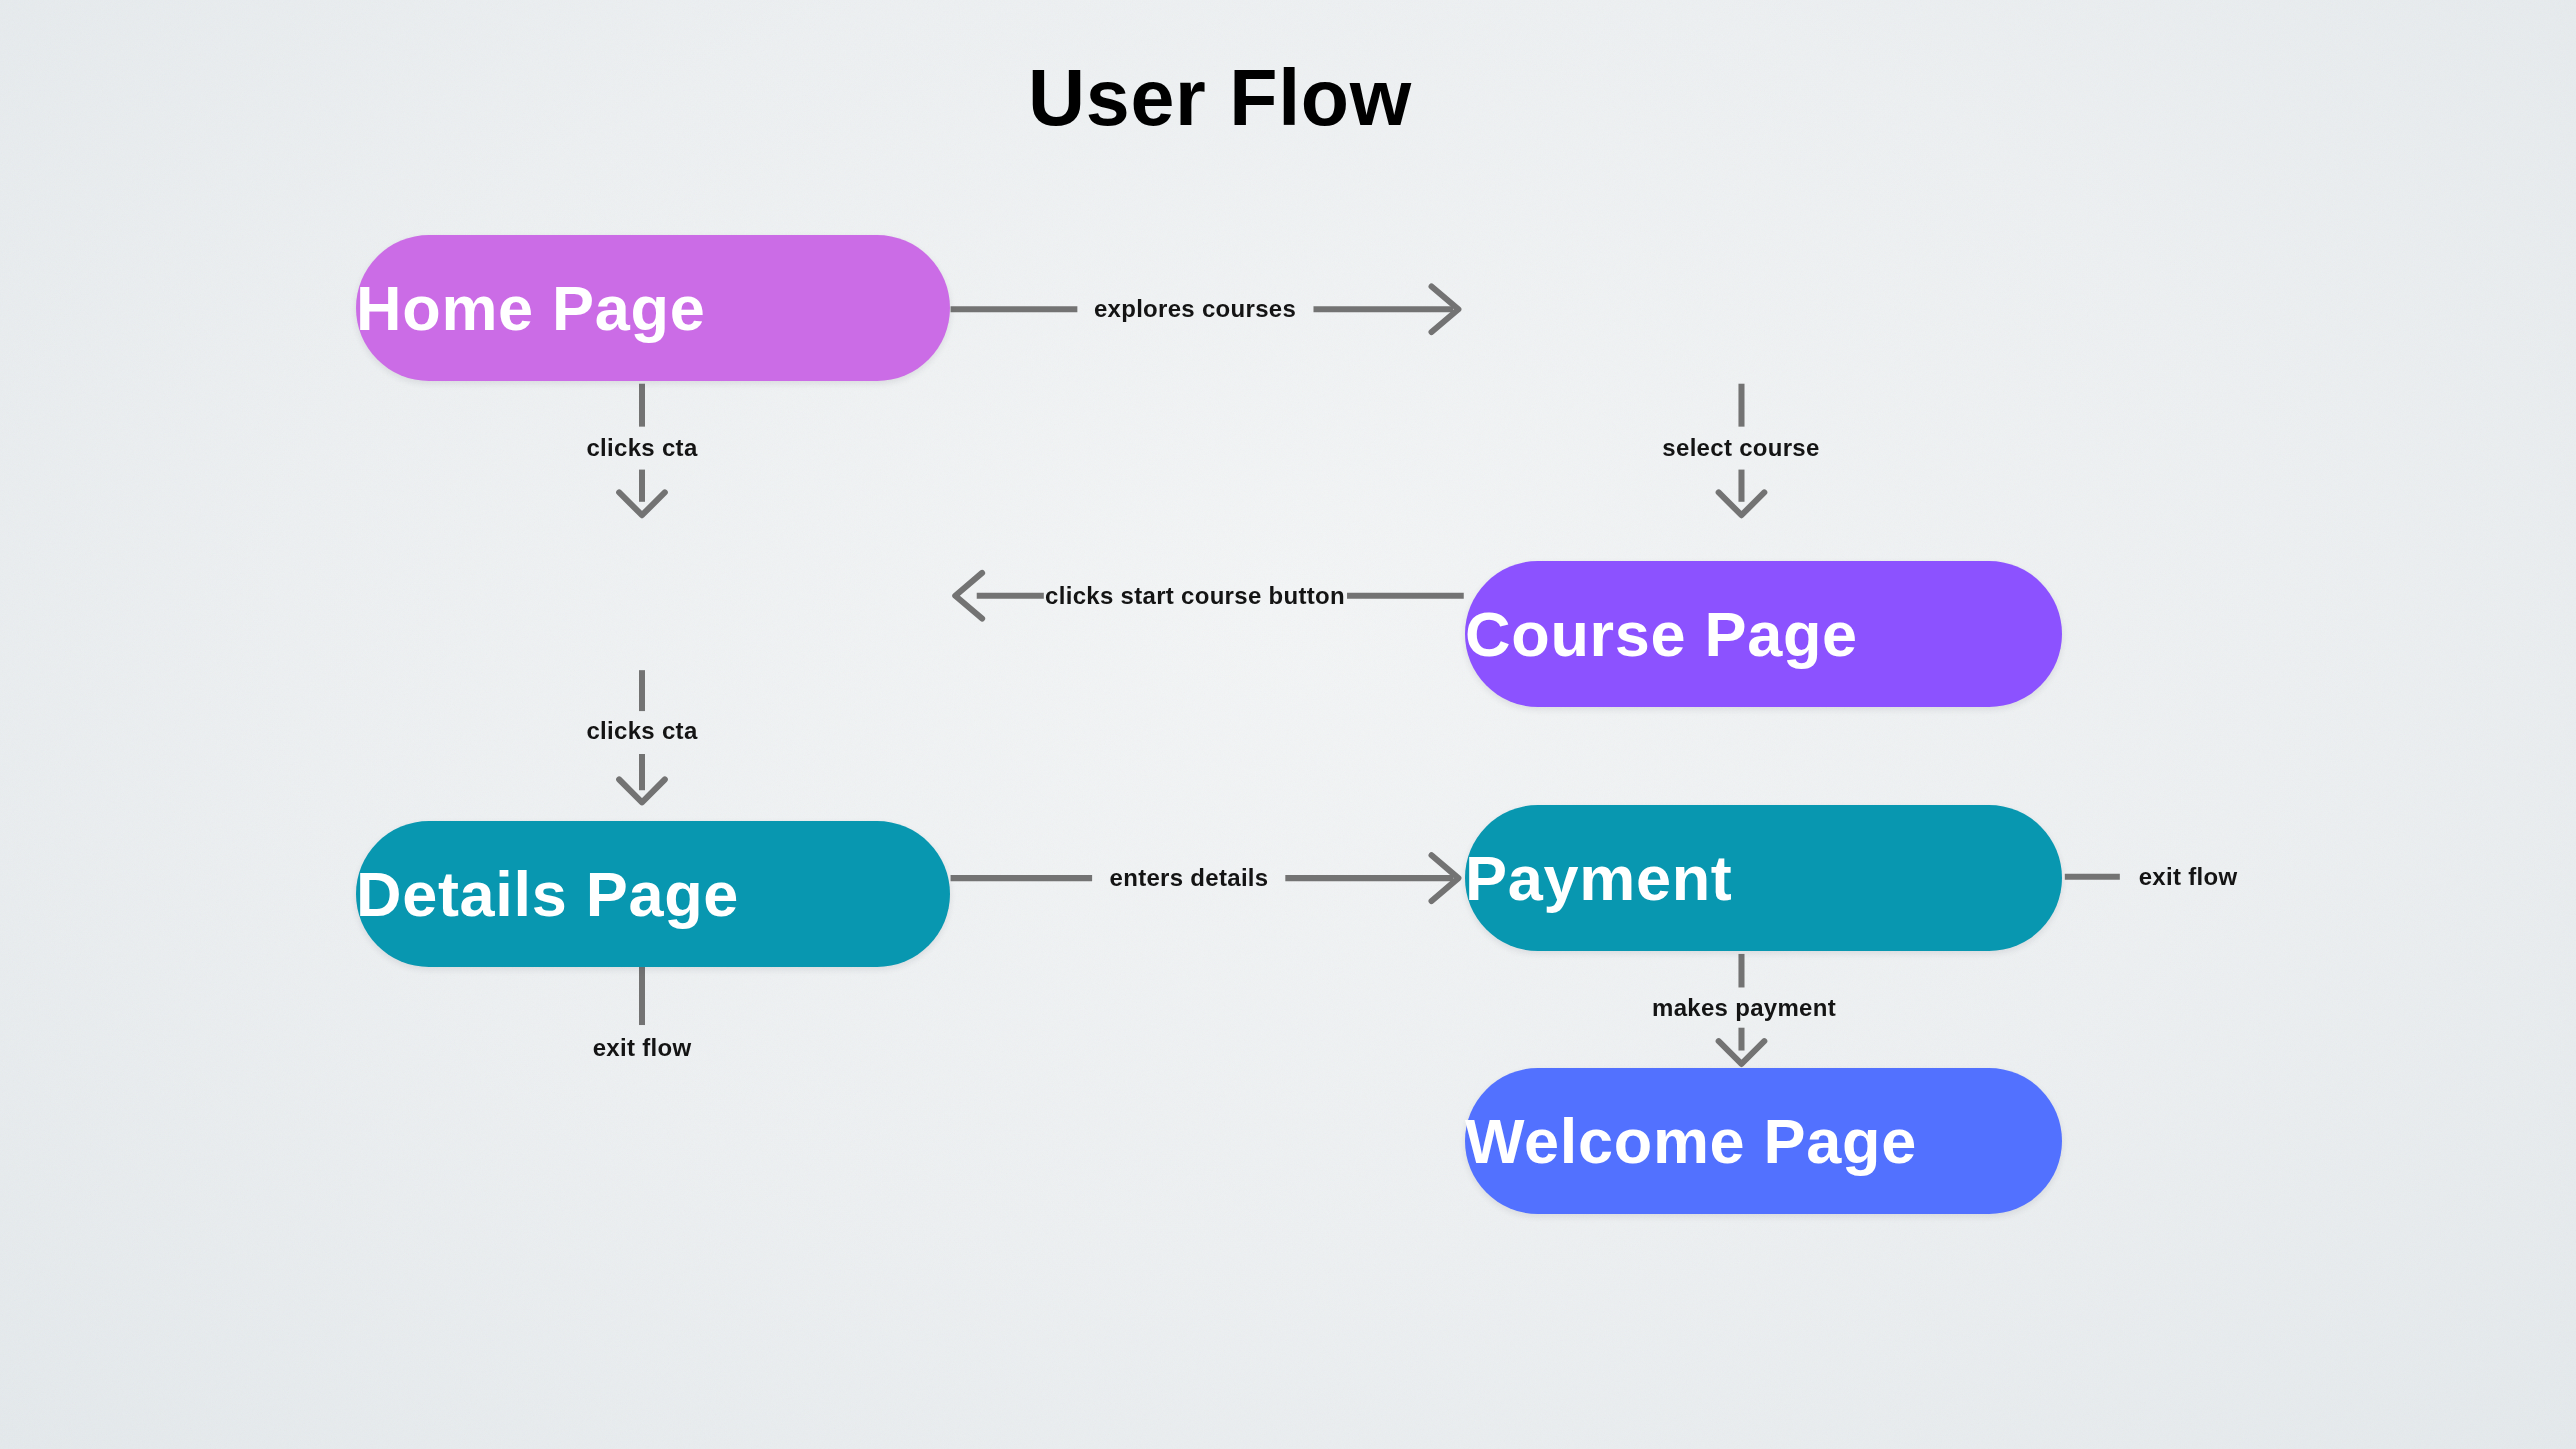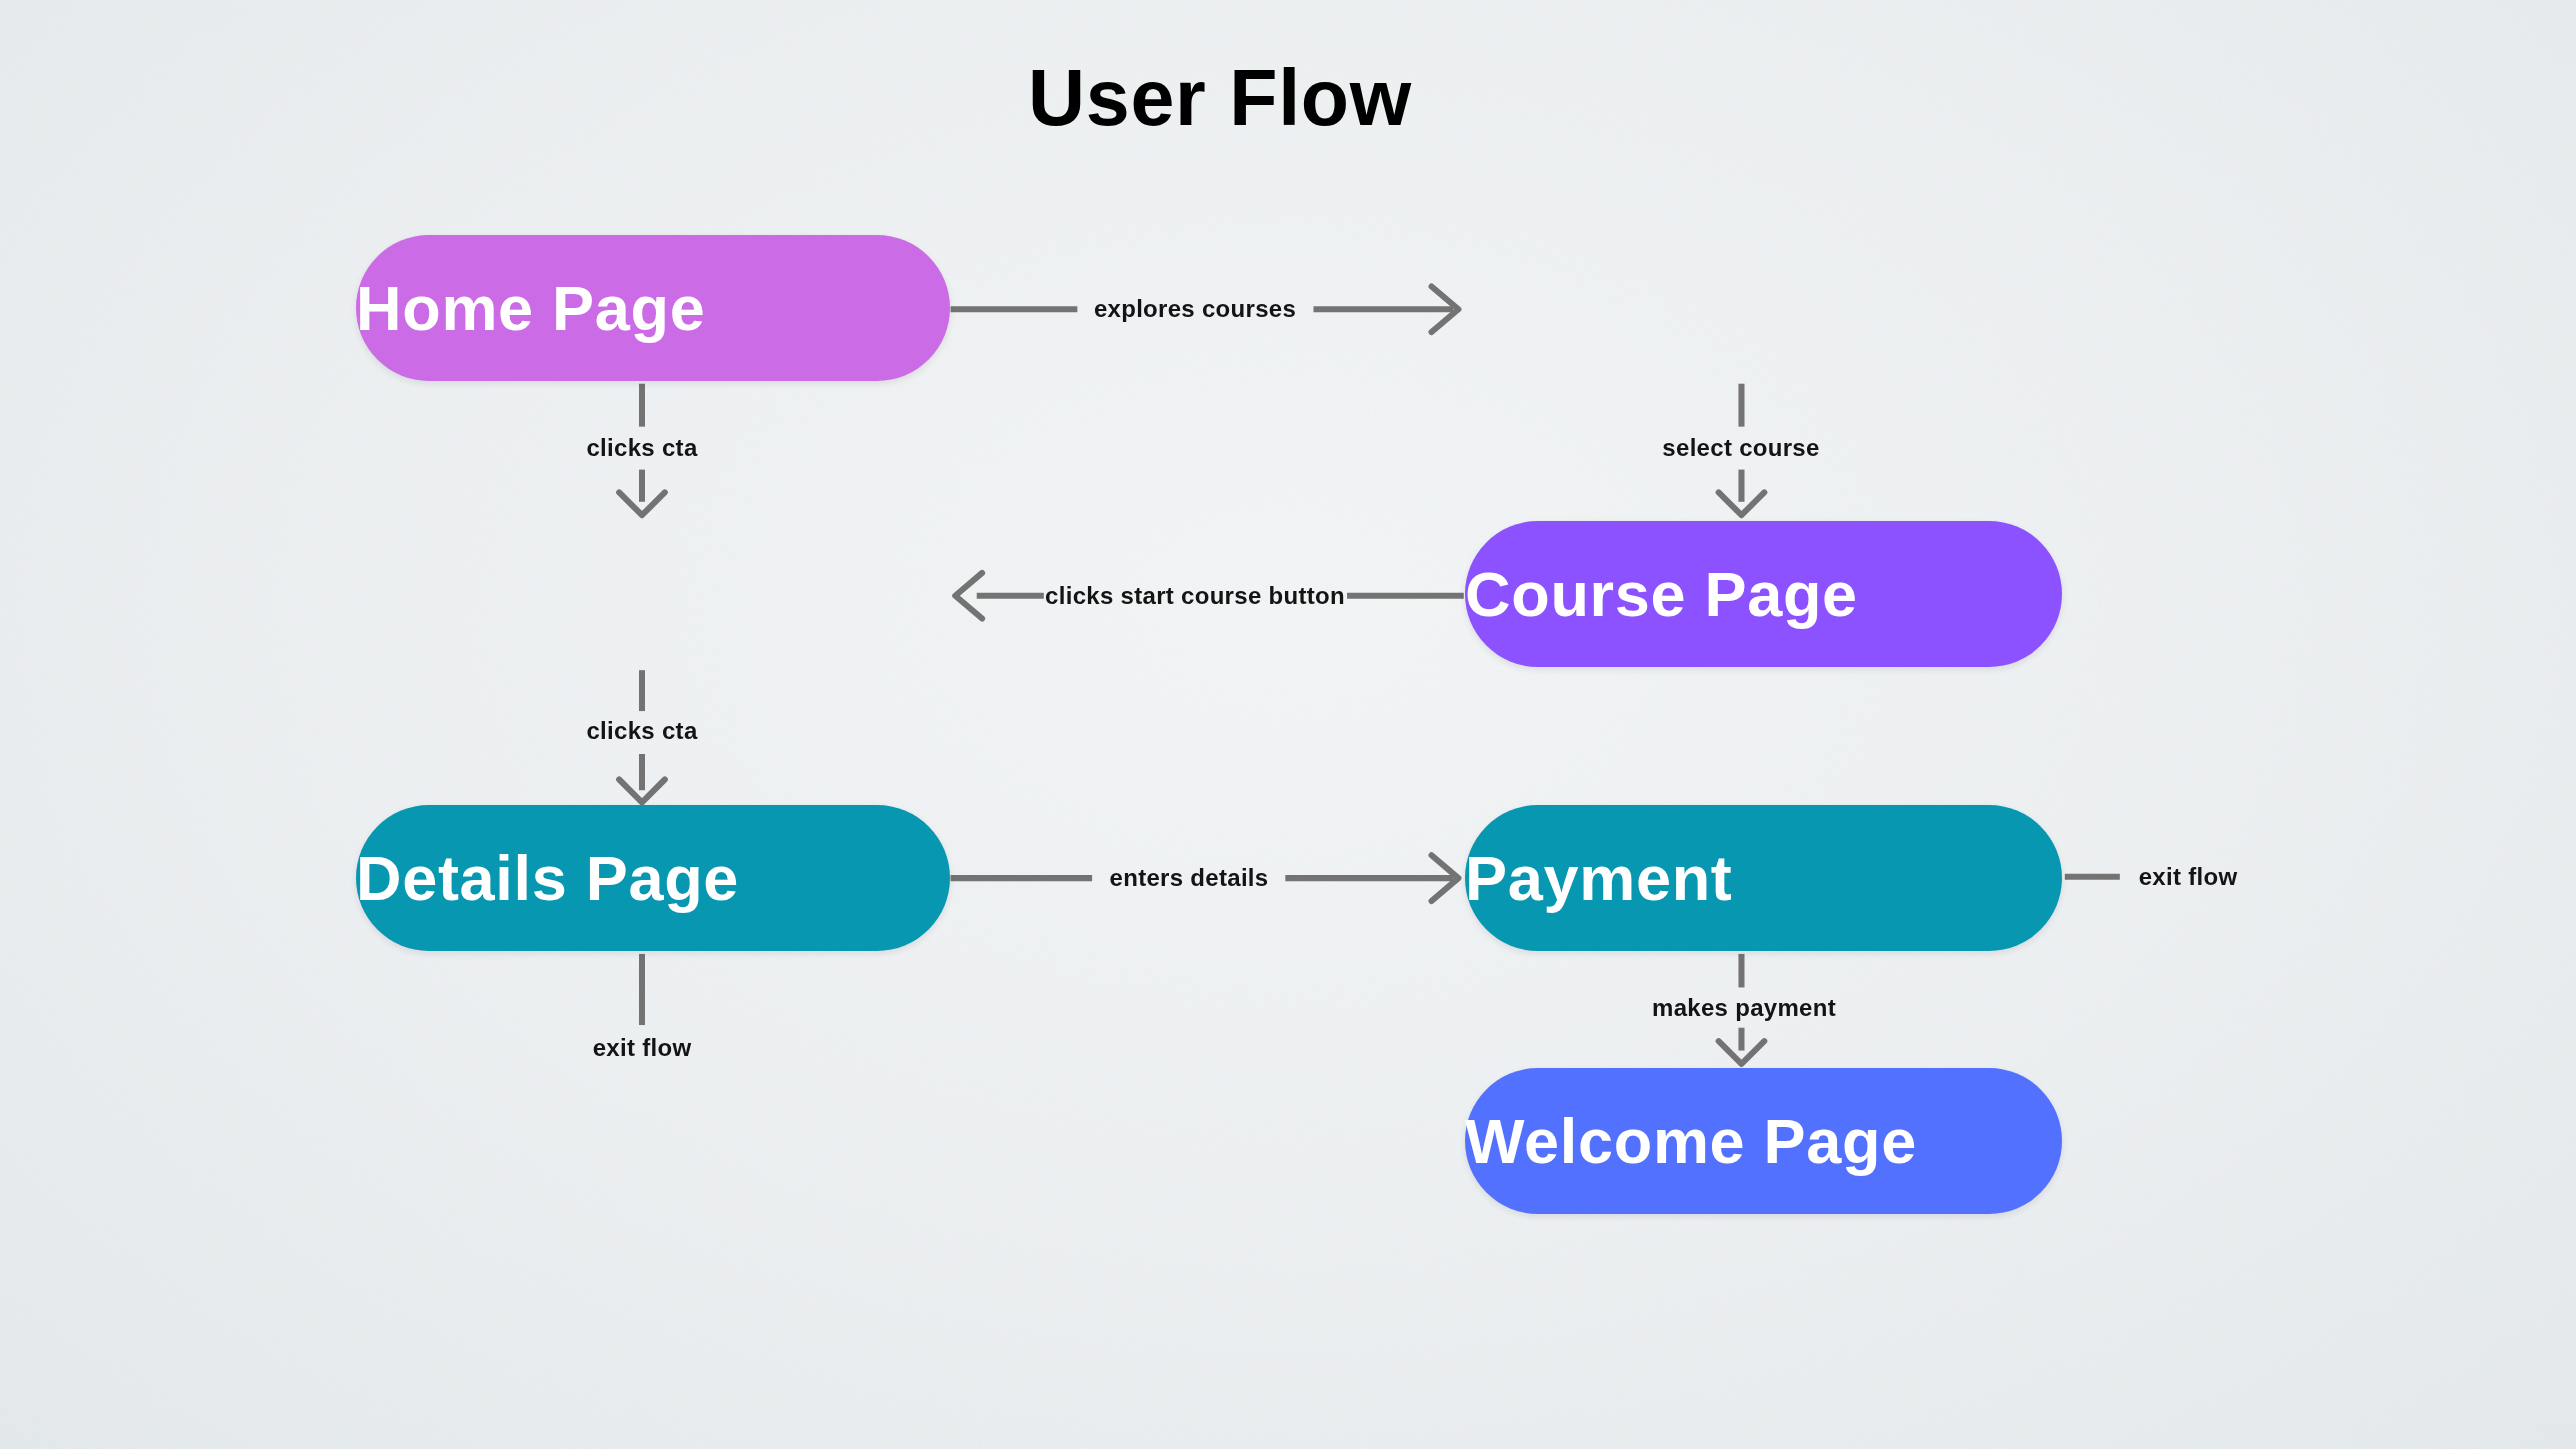--- a/index.html
+++ b/index.html
@@ -116,24 +116,24 @@
   <div class="edge-label lbl-3">clicks start course button</div>
   <div class="edge-label lbl-4">clicks cta</div>
   <div class="edge-label lbl-5">enters details</div>
   <div class="edge-label lbl-6">exit flow</div>
   <div class="edge-label lbl-7">makes payment</div>
   <div class="edge-label lbl-8">exit flow</div>
 
   <div class="node node-home" style="background: rgb(203, 108, 230);">
       <span>Home Page</span>
     </div>
-  <div class="node node-course" style="background: rgb(140, 82, 255);">
+  <div class="node node-course" style="background: rgb(140, 82, 255); margin-top: 40px;">
       <span>Course Page</span>
     </div>
-  <div class="node node-details" style="background: rgb(8, 151, 176);">
+  <div class="node node-details" style="background: rgb(8, 151, 176); margin-top: 16px;">
       <span>Details Page</span>
     </div>
   <div class="node node-payment" style="background: rgb(8, 151, 176);">
       <span>Payment</span>
     </div>
   <div class="node node-welcome" style="background: rgb(82, 113, 255);">
       <span>Welcome Page</span>
     </div>
 
 </div>

